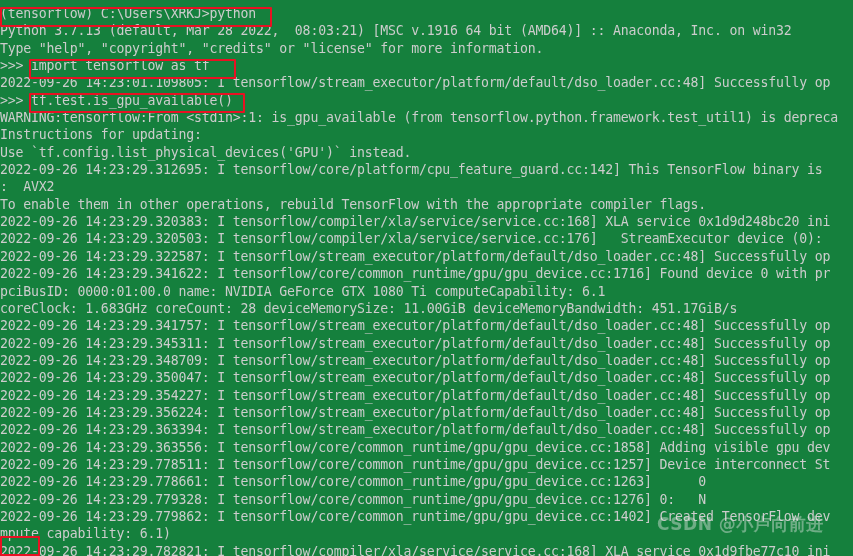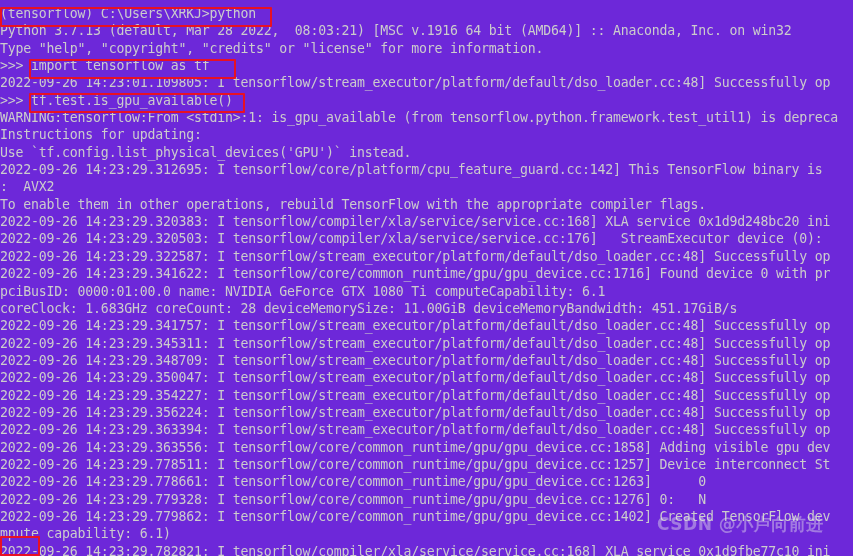--- a/index.html
+++ b/index.html
@@ -5,21 +5,21 @@
 <style>
   html, body {
     margin: 0;
     padding: 0;
     background: #0c0c0c;
   }
   #terminal {
     position: relative;
     width: 853px;
     height: 556px;
-    background: #6d28d9;
+    background: #15803d;
     overflow: hidden;
     font-family: "DejaVu Sans Mono", "Liberation Mono", monospace;
     font-size: 13.2px;
     line-height: 17.35px;
     color: #cccccc;
     letter-spacing: -0.18px;
   }
   .screen {
     position: absolute;
     top: 5px;

